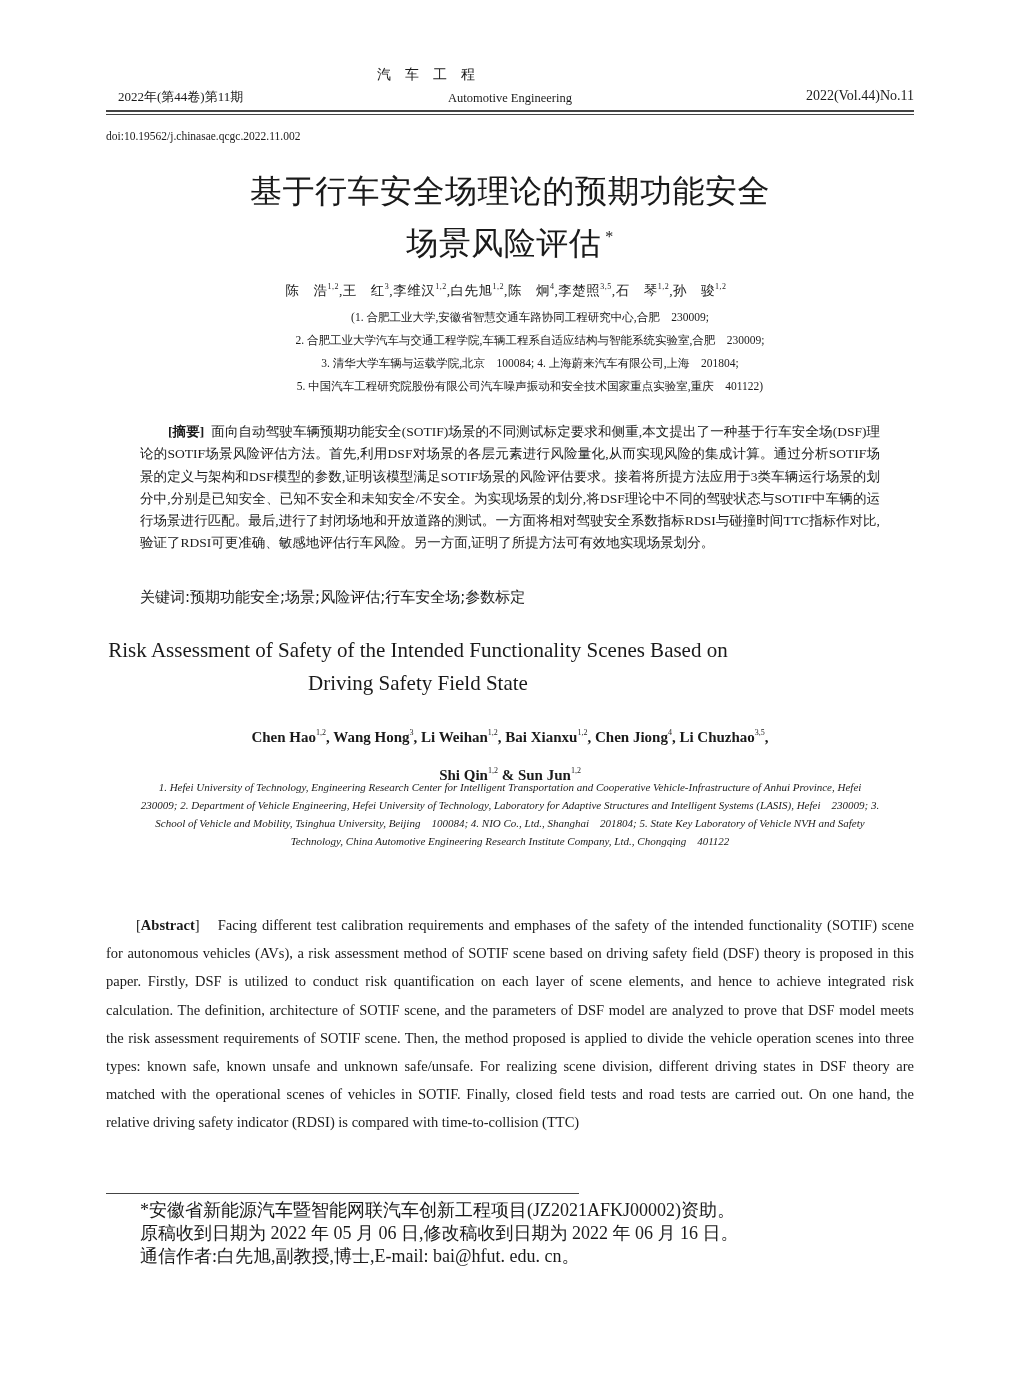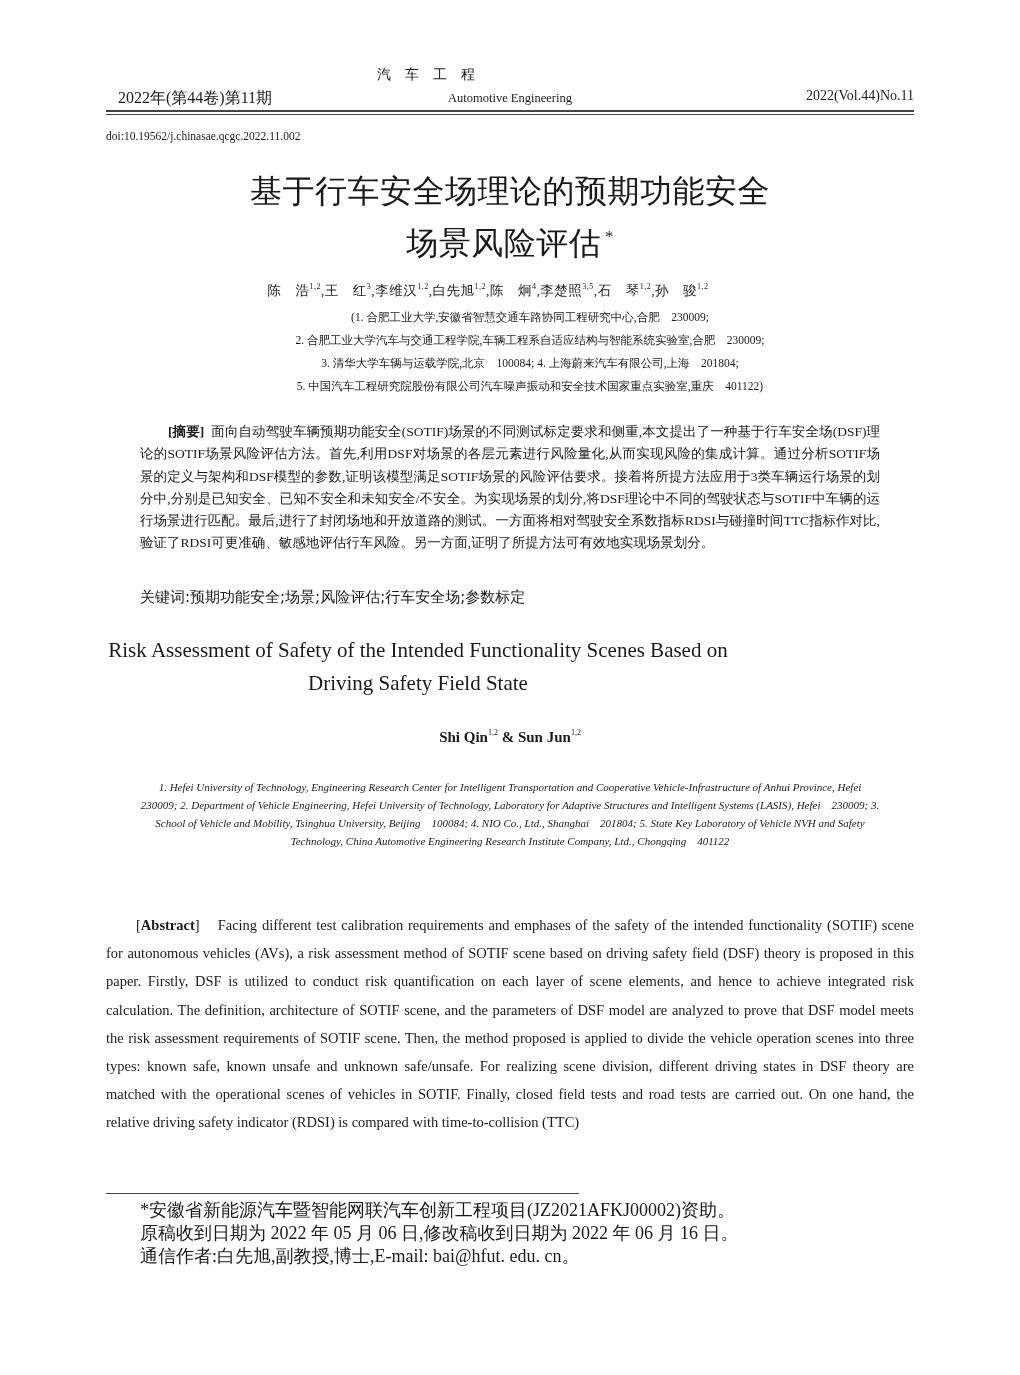--- a/index.html
+++ b/index.html
@@ -3,32 +3,32 @@
 <meta charset="utf-8">
 <style>
   html, body { margin: 0; padding: 0; background: #ffffff; }
   body { width: 1020px; height: 1375px; position: relative; overflow: hidden; color: #1a1a1a;
          font-family: "Liberation Serif", "DejaVu Serif", serif; }
   .abs { position: absolute; }
   .center { text-align: center; }
 
   
   .journal-cn { top: 66px; left: 0; width: 852px; font-size: 14px; letter-spacing: 14px; text-indent: 14px; }
-  .hdr-left { top: 88px; left: 118px; font-size: 16px; }
+  .hdr-left { top: 88px; left: 118px; font-size: 13px; }
   .hdr-mid { top: 91px; left: 0; width: 1020px; font-size: 12.5px; }
   .hdr-right { top: 88px; right: 106px; font-size: 14px; }
   .rule1 { top: 110px; left: 106px; width: 808px; height: 0; border-top: 2px solid #444; }
   .rule2 { top: 114px; left: 106px; width: 808px; height: 0; border-top: 1px solid #444; }
   .doi { top: 130px; left: 106px; font-size: 11.5px; }
 
   
   .title-cn { top: 168px; left: 0; width: 1020px; font-size: 32px; line-height: 46px; letter-spacing: 0.5px; }
   .title-cn sup { font-size: 16px; vertical-align: 12px; margin-left: 4px; }
 
-  .authors-cn { top: 282px; left: 0; width: 976px; font-size: 13.5px; letter-spacing: 0.5px; }
+  .authors-cn { top: 282px; left: 0; width: 976px; font-size: 13.5px; letter-spacing: 0.5px; padding-left: 18px; }
   .authors-cn sup { font-size: 8px; vertical-align: 6px; }
   .aff-cn { top: 306px; left: 0; width: 1020px; font-size: 11.5px; line-height: 23px; padding-left: 20px; }
 
   .abs-cn { top: 421px; left: 140px; width: 740px; font-size: 13.5px; line-height: 22.3px; text-align: justify; text-indent: 28px; }
   .abs-cn .tag { font-weight: bold; }
   .kw-cn { top: 588px; left: 140px; font-size: 15px; font-family: "DejaVu Sans", sans-serif; font-weight: normal; }
 
   .title-en { top: 634px; left: 0; width: 836px; font-size: 21px; line-height: 33px; }
   .authors-en { top: 716px; left: 0; width: 1020px; font-size: 15px; font-weight: bold; line-height: 34px; }
   .authors-en sup { font-size: 8px; font-weight: normal; vertical-align: 7px; }
@@ -68,20 +68,21 @@
 
 <div class="abs abs-cn"><span class="tag">[摘要]</span>&nbsp;&nbsp;<span>面向自动驾驶车辆预期功能安全(SOTIF)场景的不同测试标定要求和侧重,本文提出了一种基于行车安全场(DSF)理论的SOTIF场景风险评估方法。首先,利用DSF对场景的各层元素进行风险量化,从而实现风险的集成计算。通过分析SOTIF场景的定义与架构和DSF模型的参数,证明该模型满足SOTIF场景的风险评估要求。接着将所提方法应用于3类车辆运行场景的划分中,分别是已知安全、已知不安全和未知安全/不安全。为实现场景的划分,将DSF理论中不同的驾驶状态与SOTIF中车辆的运行场景进行匹配。最后,进行了封闭场地和开放道路的测试。一方面将相对驾驶安全系数指标RDSI与碰撞时间TTC指标作对比,验证了RDSI可更准确、敏感地评估行车风险。另一方面,证明了所提方法可有效地实现场景划分。</span></div>
 <div class="abs kw-cn"><span>关键词:</span><span>预期功能安全;场景;风险评估;行车安全场;参数标定</span></div>
 
 <div class="abs title-en center">
   <div>Risk Assessment of Safety of the Intended Functionality Scenes Based on</div>
   <div>Driving Safety Field State</div>
 </div>
 
 <div class="abs authors-en center">
+  <div id="authors-en-1"><span>Chen Hao<sup>1,2</sup></span>, <span>Wang Hong<sup>3</sup></span>, <span>Li Weihan<sup>1,2</sup></span>, <span>Bai Xianxu<sup>1,2</sup></span>, <span>Chen Jiong<sup>4</sup></span>, <span>Li Chuzhao<sup>3,5</sup></span>,</div>
   <div id="authors-en-2"><span>Shi Qin<sup>1,2</sup></span> &amp; <span>Sun Jun<sup>1,2</sup></span></div>
 </div>
 
 <div class="abs aff-en">1. Hefei University of Technology, Engineering Research Center for Intelligent Transportation and Cooperative Vehicle-Infrastructure of Anhui Province, Hefei　230009; 2. Department of Vehicle Engineering, Hefei University of Technology, Laboratory for Adaptive Structures and Intelligent Systems (LASIS), Hefei　230009; 3. School of Vehicle and Mobility, Tsinghua University, Beijing　100084; 4. NIO Co., Ltd., Shanghai　201804; 5. State Key Laboratory of Vehicle NVH and Safety Technology, China Automotive Engineering Research Institute Company, Ltd., Chongqing　401122</div>
 
 <div class="abs abs-en"><span class="tag">[<b>Abstract</b>]</span><span>Facing different test calibration requirements and emphases of the safety of the intended functionality (SOTIF) scene for autonomous vehicles (AVs), a risk assessment method of SOTIF scene based on driving safety field (DSF) theory is proposed in this paper. Firstly, DSF is utilized to conduct risk quantification on each layer of scene elements, and hence to achieve integrated risk calculation. The definition, architecture of SOTIF scene, and the parameters of DSF model are analyzed to prove that DSF model meets the risk assessment requirements of SOTIF scene. Then, the method proposed is applied to divide the vehicle operation scenes into three types: known safe, known unsafe and unknown safe/unsafe. For realizing scene division, different driving states in DSF theory are matched with the operational scenes of vehicles in SOTIF. Finally, closed field tests and road tests are carried out. On one hand, the relative driving safety indicator (RDSI) is compared with time-to-collision (TTC)</span></div>
 
 <div class="abs foot-rule"></div>
 <div class="abs footnotes">
   <div>*安徽省新能源汽车暨智能网联汽车创新工程项目(JZ2021AFKJ00002)资助。</div>

